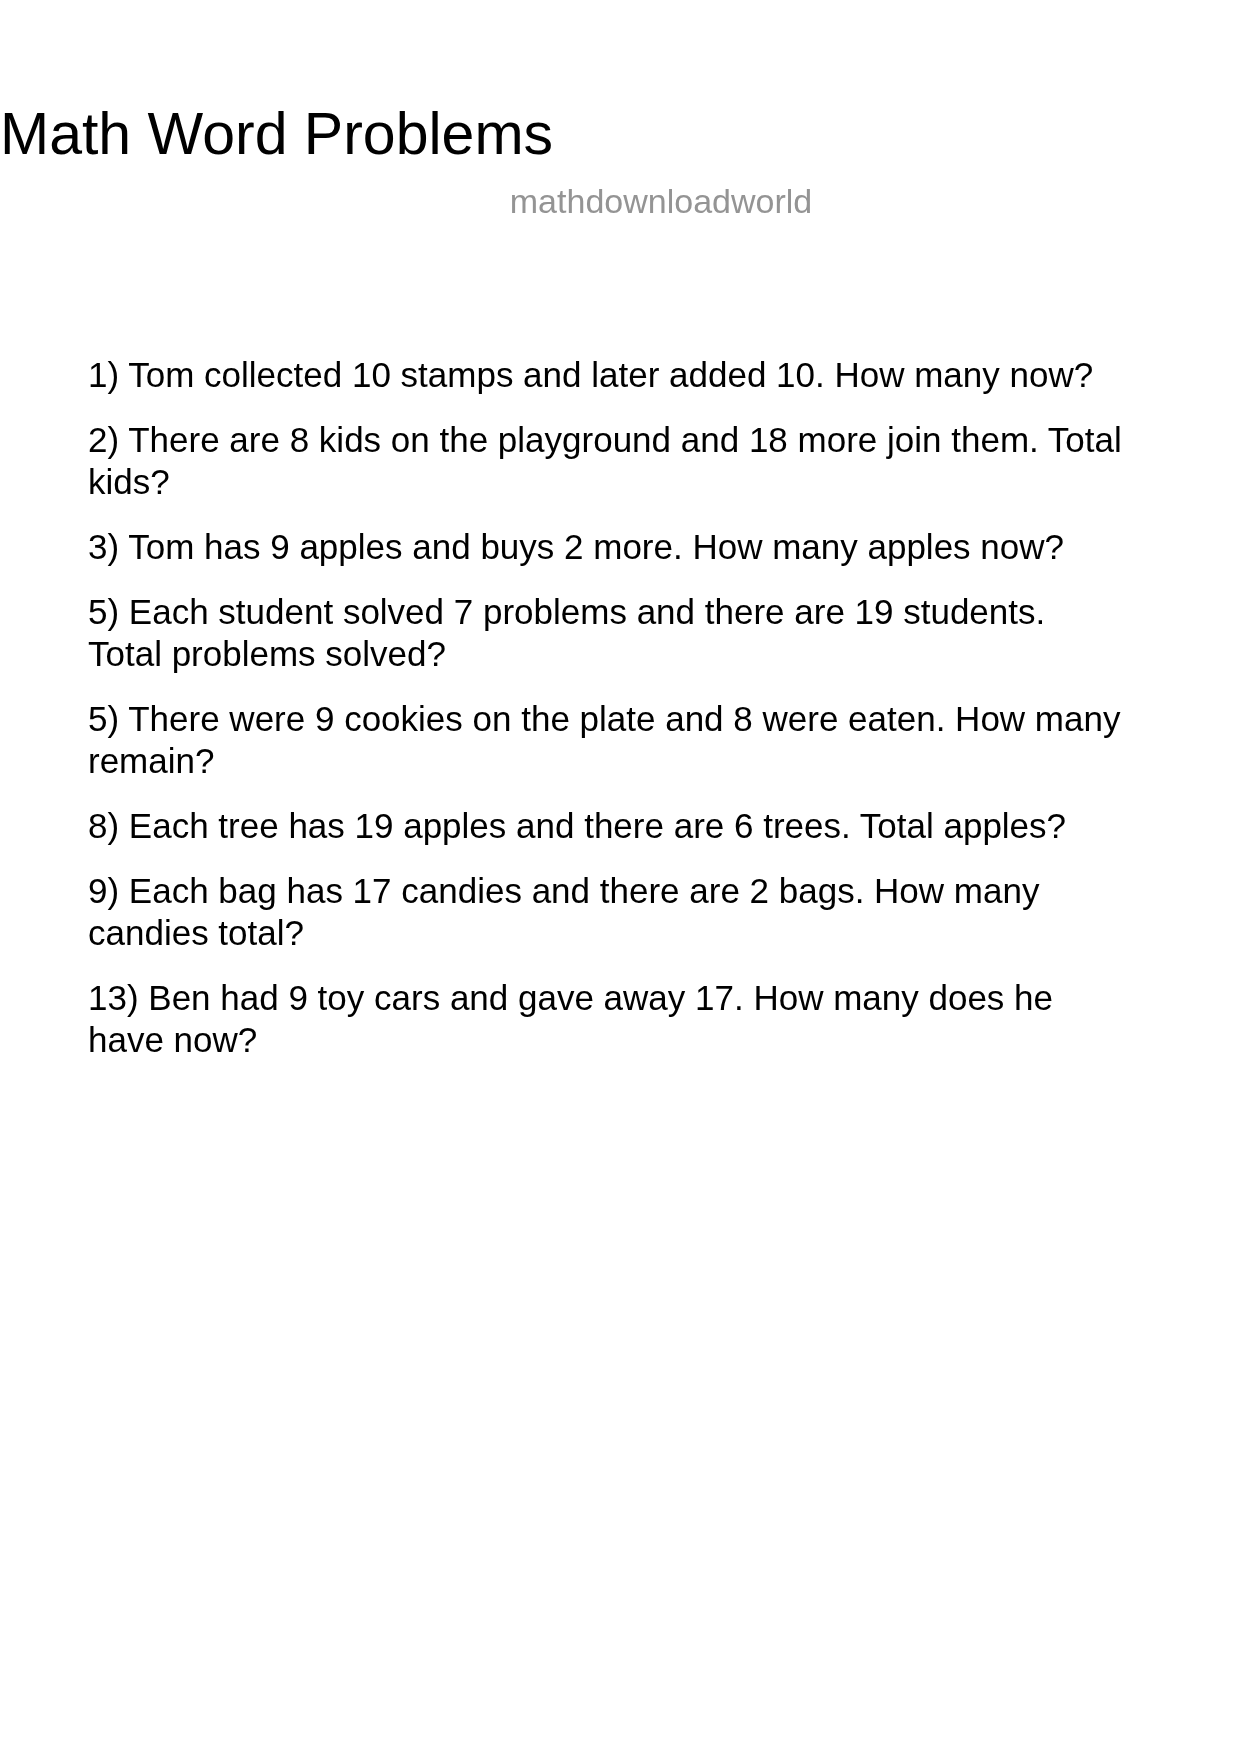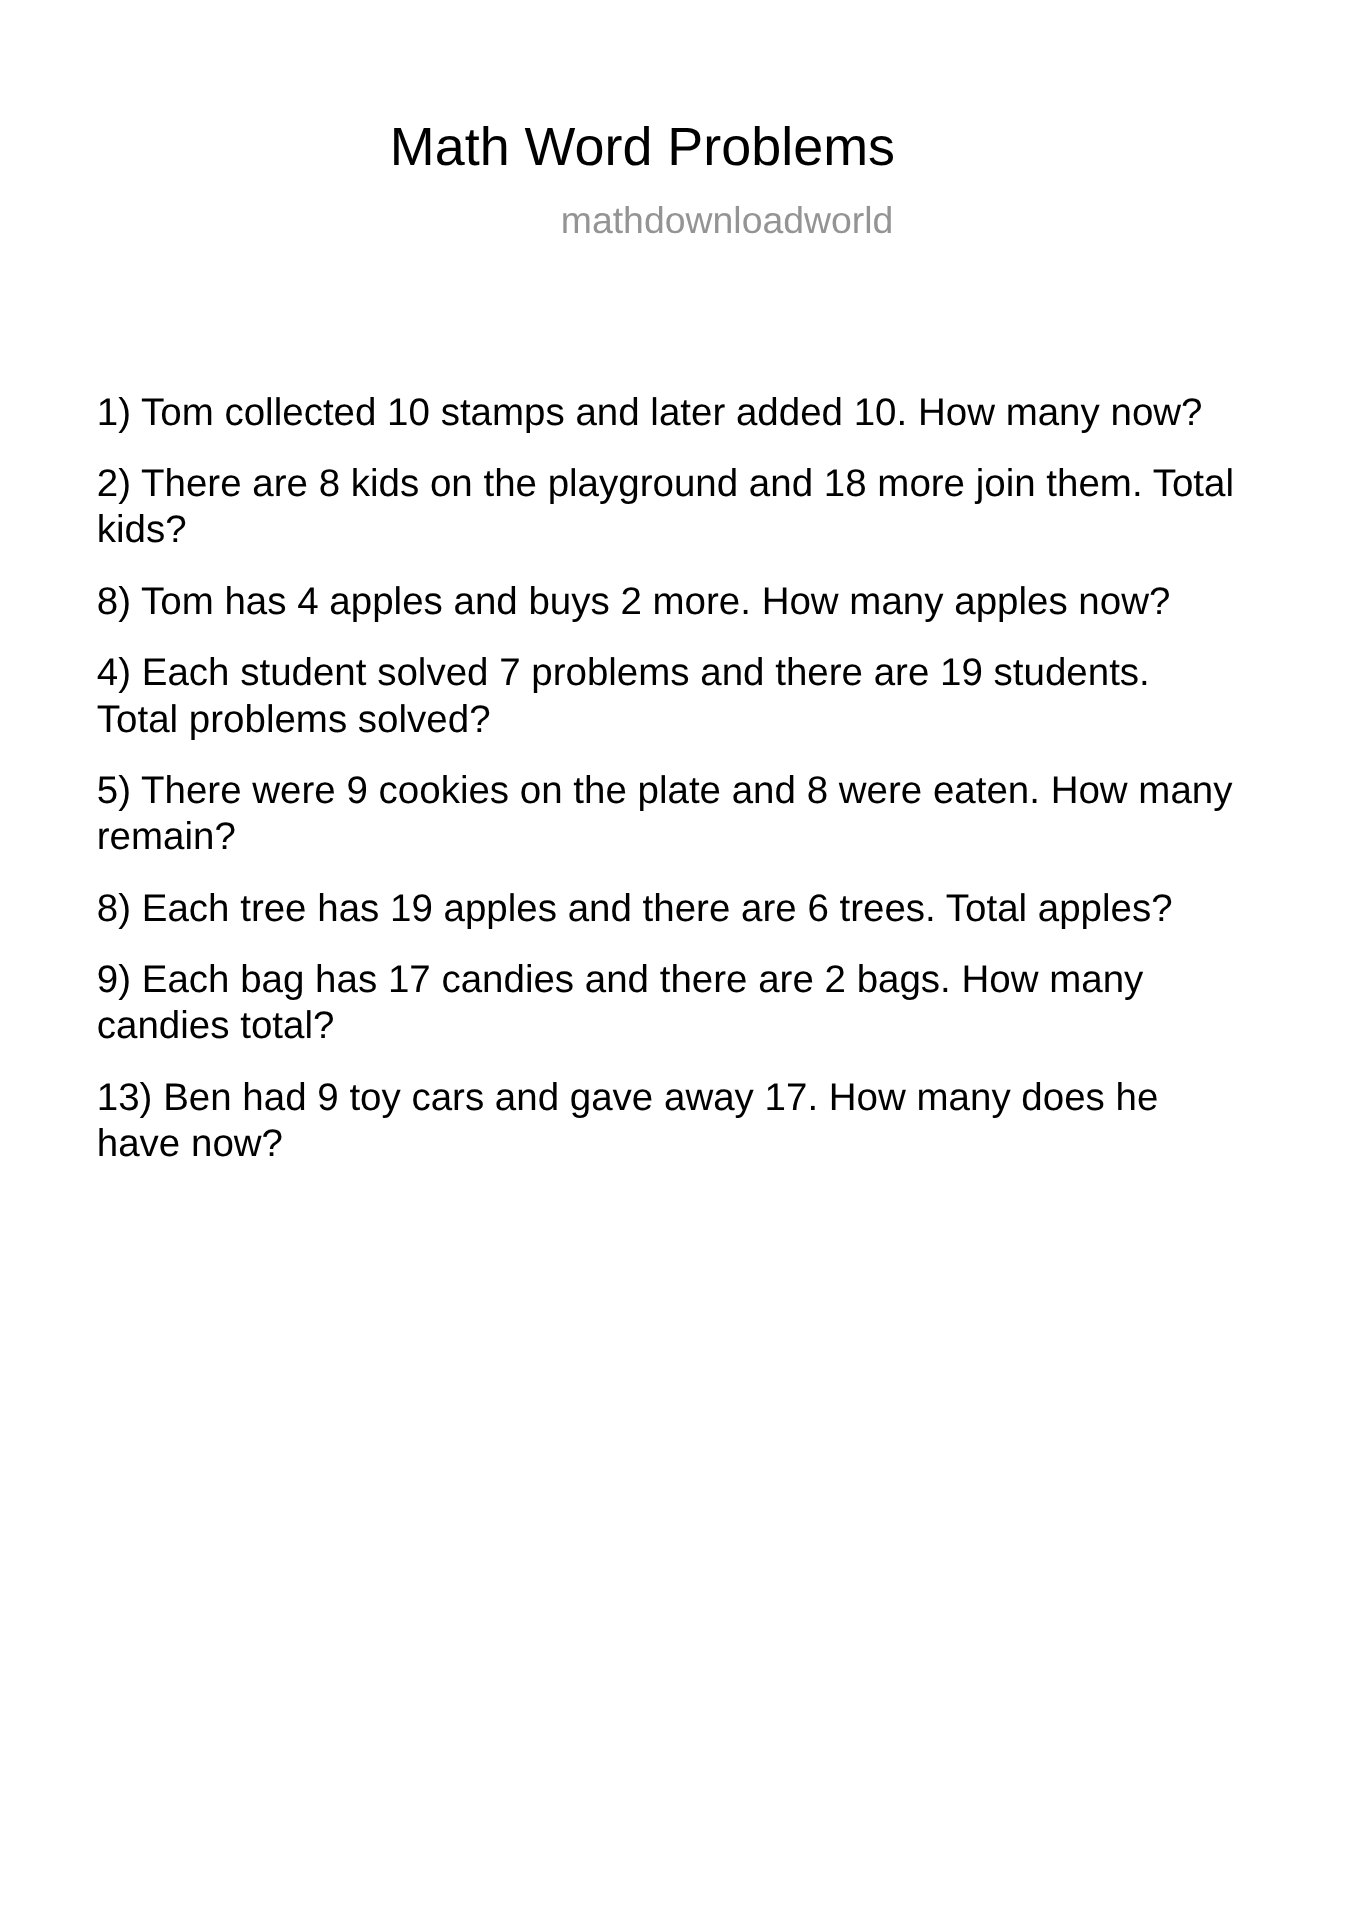--- a/index.html
+++ b/index.html
@@ -16,22 +16,22 @@
     position: relative;
     width: 1240px;
     height: 1754px;
     background: var(--page-bg);
     overflow: hidden;
     color: var(--text-color);
   }
   .doc-title {
     margin-top: 100px;
     width: 1168px;
-    text-align: center;
-    font-size: 49px;
+    text-align: left;
+    font-size: 59px;
     line-height: 68px;
     font-weight: 400;
     letter-spacing: 0;
     color: var(--text-color);
   }
   .doc-subtitle {
     margin-top: 13px;
     width: 1322px;
     text-align: center;
     font-size: 34px;
@@ -53,20 +53,20 @@
 </style>
 </head>
 <body>
 
 <div class="page">
   <h1 class="doc-title">Math Word Problems</h1>
   <div class="doc-subtitle">mathdownloadworld</div>
   <div class="problems">
       <p class="problem">1) Tom collected 10 stamps and later added 10. How many now?</p>
       <p class="problem">2) There are 8 kids on the playground and 18 more join them. Total kids?</p>
-      <p class="problem">8) Tom has 4 apples and buys 2 more. How many apples now?</p>
-      <p class="problem">4) Each student solved 7 problems and there are 19 students. Total problems solved?</p>
+      <p class="problem">3) Tom has 9 apples and buys 2 more. How many apples now?</p>
+      <p class="problem">5) Each student solved 7 problems and there are 19 students. Total problems solved?</p>
       <p class="problem">5) There were 9 cookies on the plate and 8 were eaten. How many remain?</p>
       <p class="problem">8) Each tree has 19 apples and there are 6 trees. Total apples?</p>
       <p class="problem">9) Each bag has 17 candies and there are 2 bags. How many candies total?</p>
       <p class="problem">13) Ben had 9 toy cars and gave away 17. How many does he have now?</p>
     </div>
 </div>
 
 </body></html>

